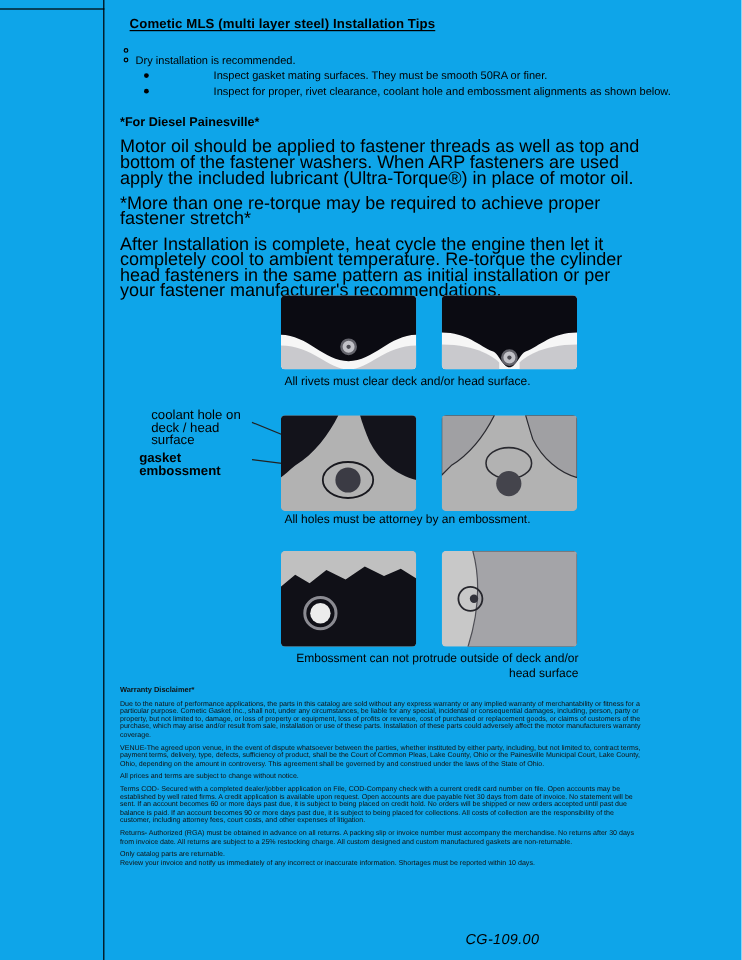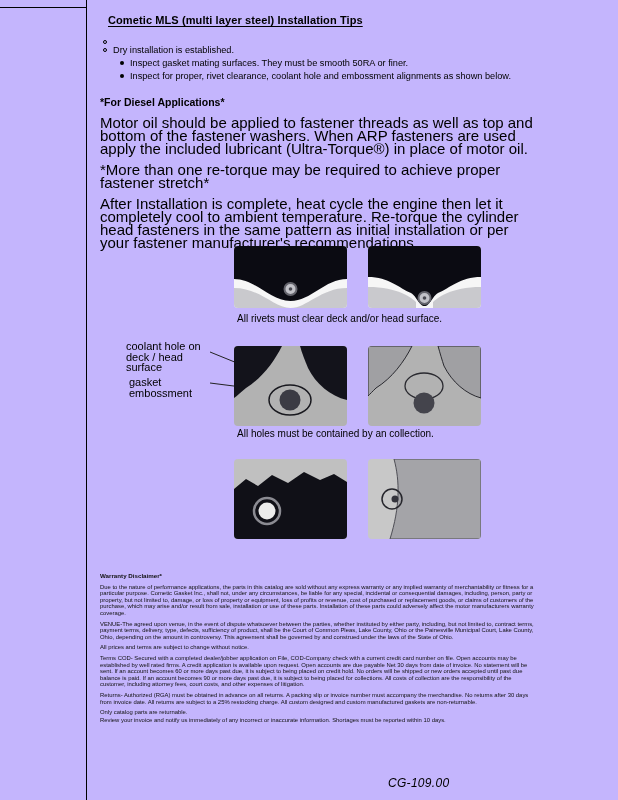--- a/index.html
+++ b/index.html
@@ -1,27 +1,27 @@
 <!DOCTYPE html>
 <html><head>
 <meta charset="utf-8">
 <style>
   * { margin:0; padding:0; box-sizing:border-box; }
   html,body { background:#ffffff; }
   .page {
-    position:relative; width:618px; height:800px; background:#c4b5fd;
+    position:relative; width:618px; height:800px; background:#0ea5e9;
     font-family:"Liberation Sans", sans-serif; color:#000; overflow:hidden;
   }
   .mark-h { position:absolute; left:0; top:7px; width:87px; height:1px; background:#000; }
   .mark-v { position:absolute; left:86px; top:0; width:1px; height:800px; background:#000; }
 
   .content { position:absolute; left:100px; top:14px; width:436px; }
   .title { font-size:11px; font-weight:bold; text-decoration:underline; text-underline-offset:2px; margin:0 0 10px 8px; letter-spacing:0.1px; }
   .tip { display:flex; align-items:flex-start; font-size:9.2px; line-height:13px; margin-left:3px; }
-  .tip.sub { margin-left:20px; }
+  .tip.sub { margin-left:20px;gap:48px; }
   .m-open { flex:none; width:4px; height:4px; border:1px solid #000; border-radius:50%; margin:4px 6px 0 0; }
   .m-dot  { flex:none; width:4px; height:4px; background:#000; border-radius:50%; margin:4px 6px 0 0; }
   .nowrap { white-space:nowrap; }
   .diesel-h { font-size:10.5px; font-weight:bold; margin-top:13px; }
   .body { font-size:15px; line-height:13px; margin-top:8px; }
 
   .dg-label { position:absolute; width:113px; text-align:center; font-size:14px; color:#1a1a1a; letter-spacing:0.4px;margin-top:38px; }
   .dg-img { position:absolute; width:113px; border-radius:4px; overflow:hidden; line-height:0; }
   .dg-img svg { display:block; }
   .dg-cap { position:absolute; font-size:10px; line-height:12px; color:#000;text-align:right; }
@@ -45,33 +45,33 @@
 
   <div class="content">
     <h1 class="title">Cometic MLS (multi layer steel) Installation Tips</h1>
 
     <div>
       <div class="tip">
         <span class="m-open"></span>
       </div>
       <div class="tip">
         <span class="m-open"></span>
-        <span>Dry installation is established.</span>
+        <span>Dry installation is recommended.</span>
       </div>
       <div class="tip sub">
         <span class="m-dot"></span>
         <span class="nowrap">Inspect gasket mating surfaces.  They must be smooth 50RA or finer.</span>
       </div>
       <div class="tip sub">
         <span class="m-dot"></span>
         <span class="nowrap">Inspect for proper, rivet clearance, coolant hole and embossment alignments as shown below.</span>
       </div>
     </div>
 
-    <h2 class="diesel-h">*For Diesel Applications*</h2>
+    <h2 class="diesel-h">*For Diesel Painesville*</h2>
     <p class="body">Motor oil should be applied to fastener threads as well as top and bottom of the fastener washers. When ARP fasteners are used apply the included lubricant (Ultra-Torque®) in place of motor oil.</p>
     <p class="body">*More than one re-torque may be required to achieve proper fastener stretch*</p>
     <p class="body">After Installation is complete, heat cycle the engine then let it completely cool to ambient temperature. Re-torque the cylinder head fasteners in the same pattern as initial installation or per your fastener manufacturer's recommendations.</p>
   </div>
 
   <div class="dg-label" style="left:234px; top:228px;">RIGHT</div>
   <div class="dg-label" style="left:368px; top:228px;">WRONG</div>
 
   <div class="dg-img" style="left:234px; top:246px;">
     <svg width="113" height="62" viewBox="0 0 113 62" xmlns="http://www.w3.org/2000/svg">
@@ -94,21 +94,21 @@
   </div>
   <div class="dg-cap" style="left:237px; top:313px;">All rivets must clear deck and/or head surface.</div>
 
   <div class="dg-label" style="left:234px; top:331px;">RIGHT</div>
   <div class="dg-label" style="left:368px; top:331px;">WRONG</div>
 
   <div class="callout" style="left:126px; top:341px; width:86px;">
     <div>coolant hole on</div>
     <div>deck / head surface</div>
   </div>
-  <div class="callout" style="left:129px; top:377px; width:96px;">gasket embossment</div>
+  <div class="callout" style="left:116px; top:377px; width:96px;font-weight:bold;">gasket embossment</div>
 
   <svg class="leader" width="80" height="52" viewBox="0 0 80 52" xmlns="http://www.w3.org/2000/svg">
     <line x1="5" y1="6" x2="64" y2="30" stroke="#222" stroke-width="1"></line>
     <line x1="5" y1="37" x2="68" y2="45" stroke="#222" stroke-width="1"></line>
   </svg>
 
   <div class="dg-img" style="left:234px; top:346px;">
     <svg width="113" height="80" viewBox="0 0 113 80" xmlns="http://www.w3.org/2000/svg">
       <rect width="113" height="80" fill="#b2b2b2"></rect>
       <path d="M0,0 H48 C40,16 28,32 12,42 C7,46 3,50 0,52 Z" fill="#13131b"></path>
@@ -119,41 +119,42 @@
   </div>
   <div class="dg-img" style="left:368px; top:346px;">
     <svg width="113" height="80" viewBox="0 0 113 80" xmlns="http://www.w3.org/2000/svg">
       <rect width="113" height="80" fill="#b2b2b2"></rect>
       <path d="M0,0 H44 C36,16 24,32 8,42 C5,45 2,48 0,50 Z" fill="#a0a0a3" stroke="#2a2a30" stroke-width="1"></path>
       <path d="M70,0 H113 V52 C98,48 84,36 76,20 C74,14 72,7 70,0 Z" fill="#a0a0a3" stroke="#2a2a30" stroke-width="1"></path>
       <ellipse cx="56" cy="40" rx="19" ry="13" fill="none" stroke="#2a2a30" stroke-width="1.3"></ellipse>
       <circle cx="56" cy="57" r="10.5" fill="#44444c"></circle>
     </svg>
   </div>
-  <div class="dg-cap" style="left:237px; top:428px;">All holes must be contained by an collection.</div>
+  <div class="dg-cap" style="left:237px; top:428px;">All holes must be attorney by an embossment.</div>
 
   <div class="dg-label" style="left:234px; top:444px;">RIGHT</div>
   <div class="dg-label" style="left:368px; top:444px;">WRONG</div>
 
   <div class="dg-img" style="left:234px; top:459px;">
     <svg width="113" height="80" viewBox="0 0 113 80" xmlns="http://www.w3.org/2000/svg">
       <rect width="113" height="80" fill="#c0c0c0"></rect>
       <path d="M0,30 L12,20 L24,27 L38,16 L54,24 L70,13 L86,21 L100,15 L113,23 V80 H0 Z" fill="#101017"></path>
       <circle cx="33" cy="52" r="13" fill="none" stroke="#8b8b92" stroke-width="2.5"></circle>
       <circle cx="33" cy="52" r="8.5" fill="#ececec"></circle>
     </svg>
   </div>
   <div class="dg-img" style="left:368px; top:459px;">
     <svg width="113" height="80" viewBox="0 0 113 80" xmlns="http://www.w3.org/2000/svg">
       <rect width="113" height="80" fill="#c8c8c8"></rect>
       <path d="M26,0 C32,22 32,48 22,80 L113,80 V0 Z" fill="#a4a4a8" stroke="#4e4e55" stroke-width="1"></path>
       <circle cx="24" cy="40" r="10" fill="none" stroke="#26262c" stroke-width="1.5"></circle>
       <circle cx="27" cy="40" r="3.5" fill="#33333b"></circle>
     </svg>
   </div>
+  <div class="dg-cap" style="left:237px; top:544px; width:245px;">Embossment can not protrude outside of deck and/or head surface</div>
 
   <div class="legal">
     <div class="legal-h">Warranty Disclaimer*</div>
     <p>Due to the nature of performance applications, the parts in this catalog are sold without any express warranty or any implied warranty of merchantability or fitness for a particular purpose.  Cometic Gasket Inc., shall not, under any circumstances, be liable for any special, incidental or consequential damages, including, person, party or property, but not limited to, damage, or loss of property or equipment, loss of profits or revenue, cost of purchased or replacement goods, or claims of customers of the purchase, which may arise and/or result from sale, installation or use of these parts.  Installation of these parts could adversely affect the motor manufacturers warranty coverage.</p>
     <p>VENUE-The agreed upon venue, in the event of dispute whatsoever between the parties, whether instituted by either party, including, but not limited to, contract terms, payment terms, delivery, type, defects, sufficiency of product, shall be the Court of Common Pleas, Lake County, Ohio or the Painesville Municipal Court, Lake County, Ohio, depending on the amount in controversy.  This agreement shall be governed by and construed under the laws of the State of Ohio.</p>
     <p>All prices and terms are subject to change without notice.</p>
     <p>Terms COD- Secured with a completed dealer/jobber application on File, COD-Company check with a current credit card number on file.  Open accounts may be established by well rated firms.  A credit application is available upon request.  Open accounts are due payable Net 30 days from date of invoice.  No statement will be sent.  If an account becomes 60 or more days past due, it is subject to being placed on credit hold.  No orders will be shipped or new orders accepted until past due balance is paid.  If an account becomes 90 or more days past due, it is subject to being placed for collections.  All costs of collection are the responsibility of the customer, including attorney fees, court costs, and other expenses of litigation.</p>
     <p>Returns- Authorized (RGA) must be obtained in advance on all returns.  A packing slip or invoice number must accompany the merchandise.  No returns after 30 days from invoice date.  All returns are subject to a 25% restocking charge.  All custom designed and custom manufactured gaskets are non-returnable.</p>
     <p class="tight">Only catalog parts are returnable.</p>
     <p>Review your invoice and notify us immediately of any incorrect or inaccurate information.  Shortages must be reported within 10 days.</p>

